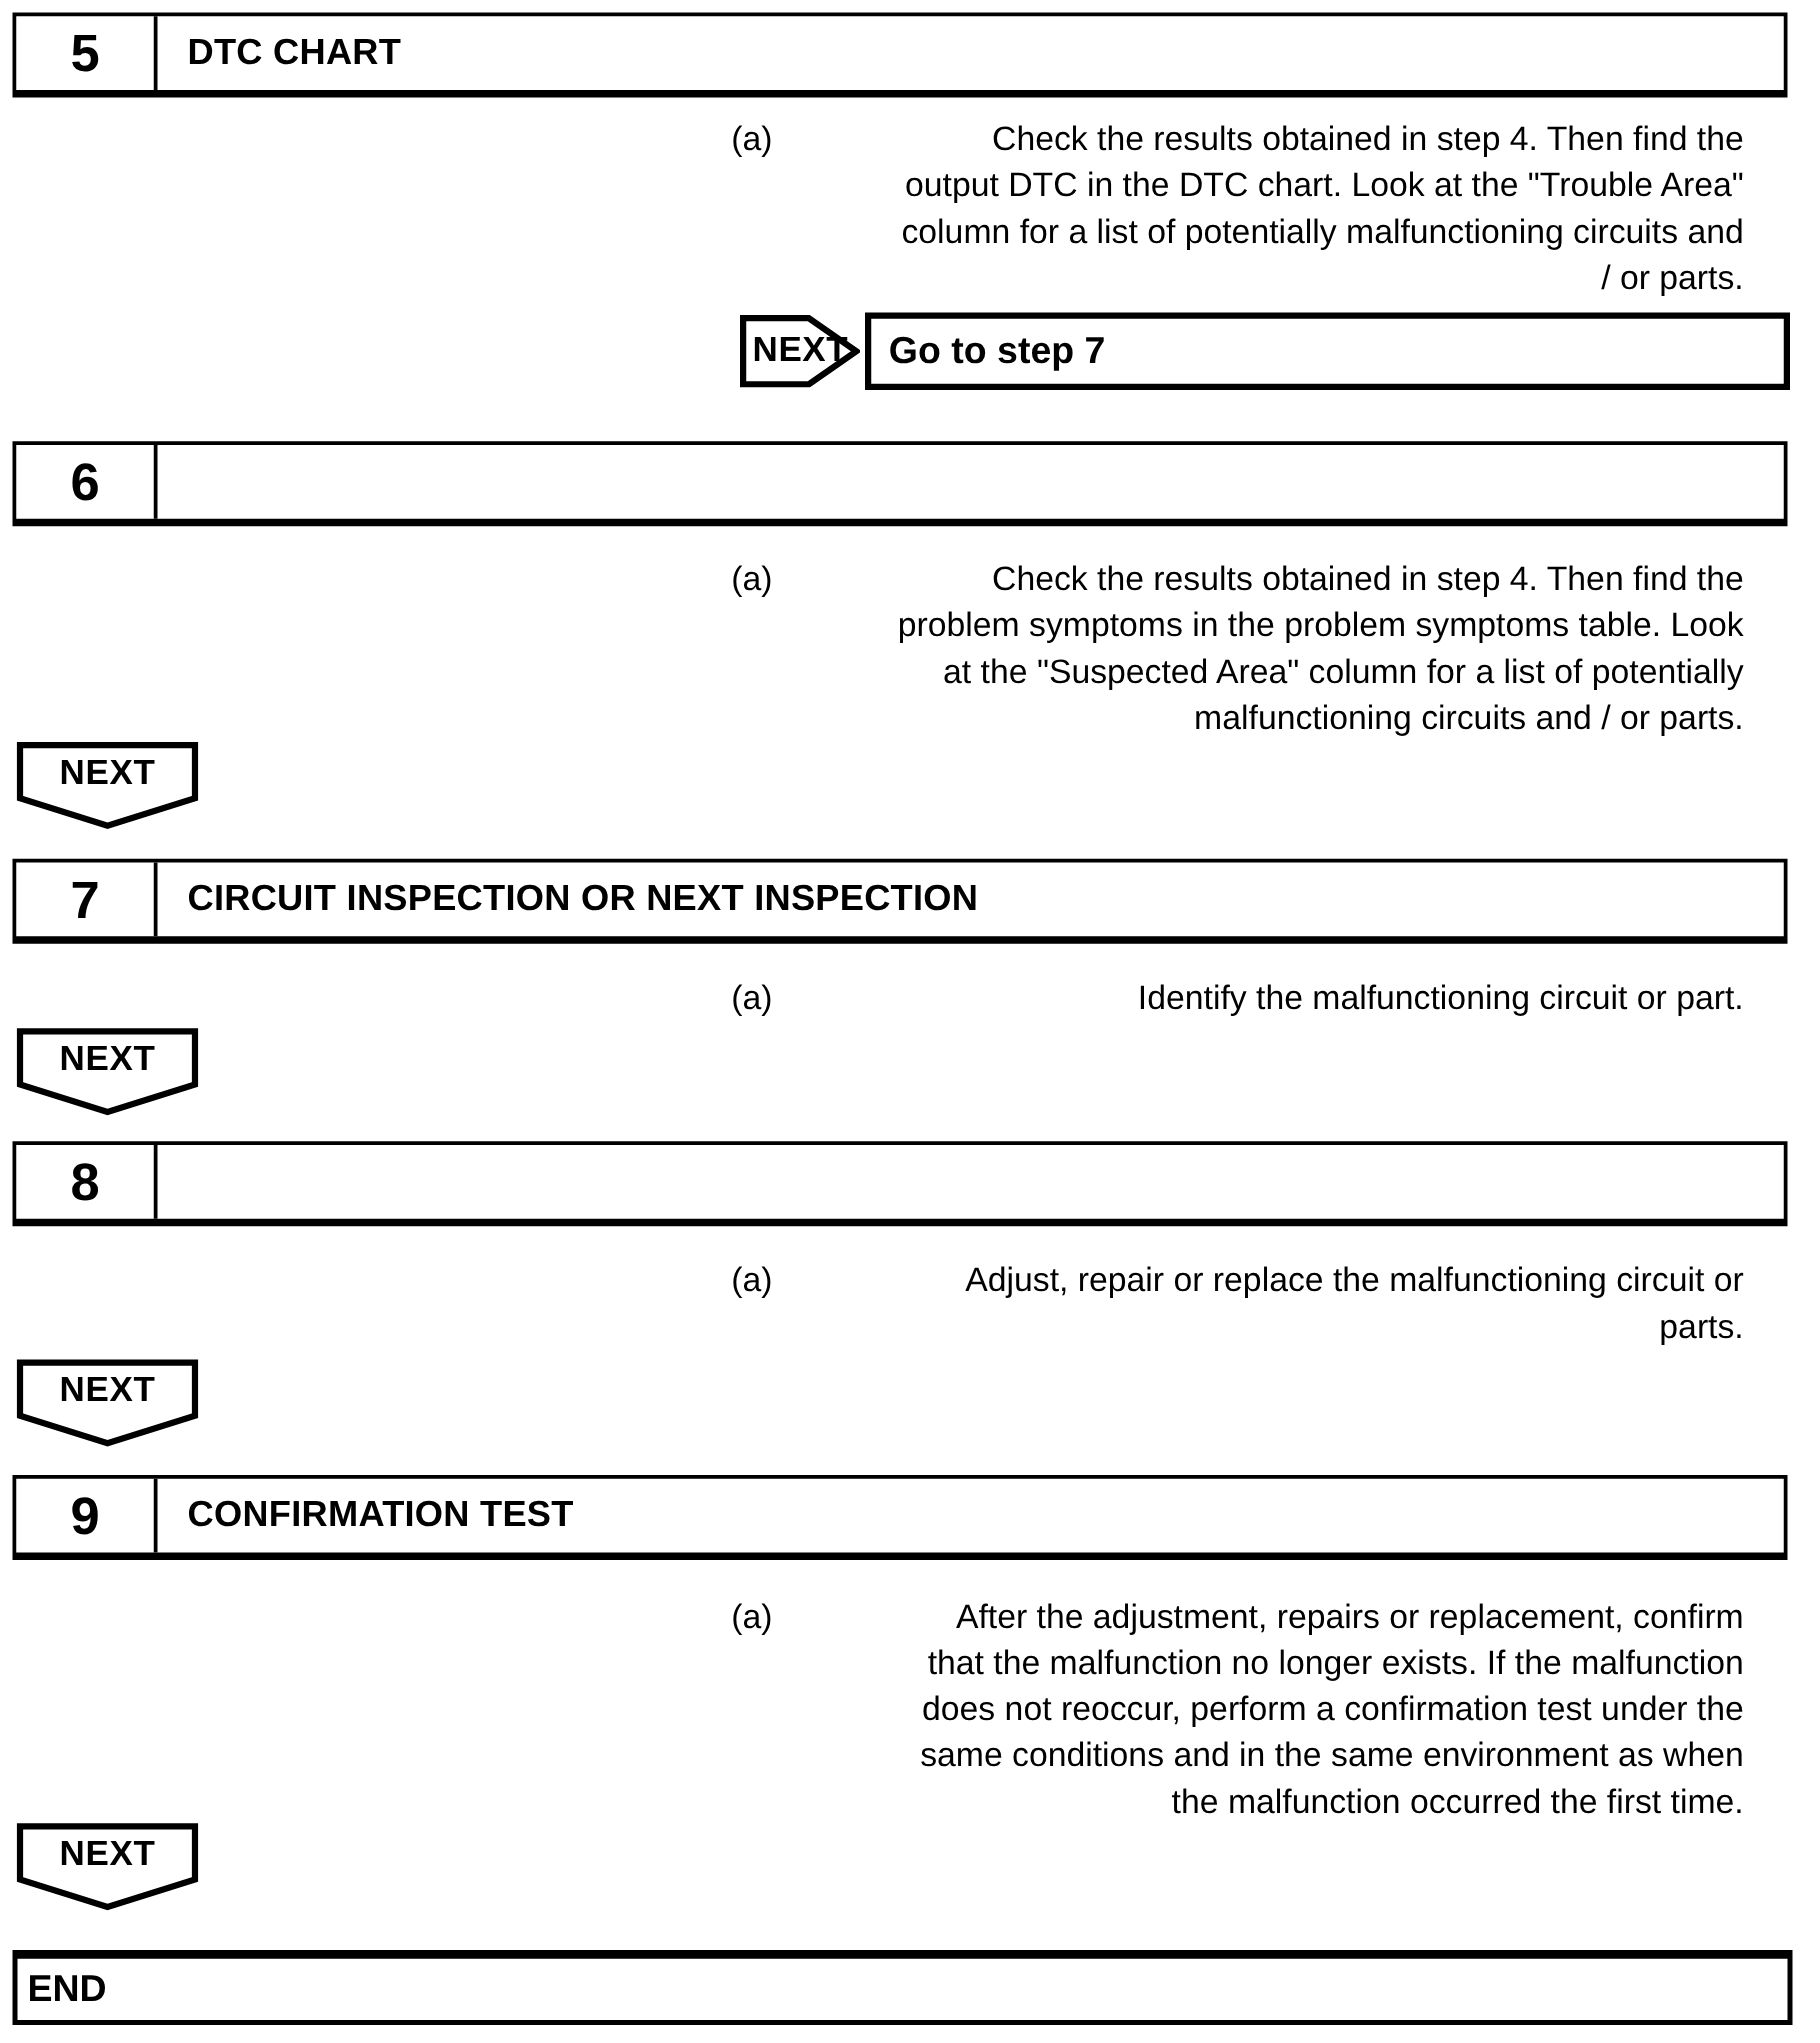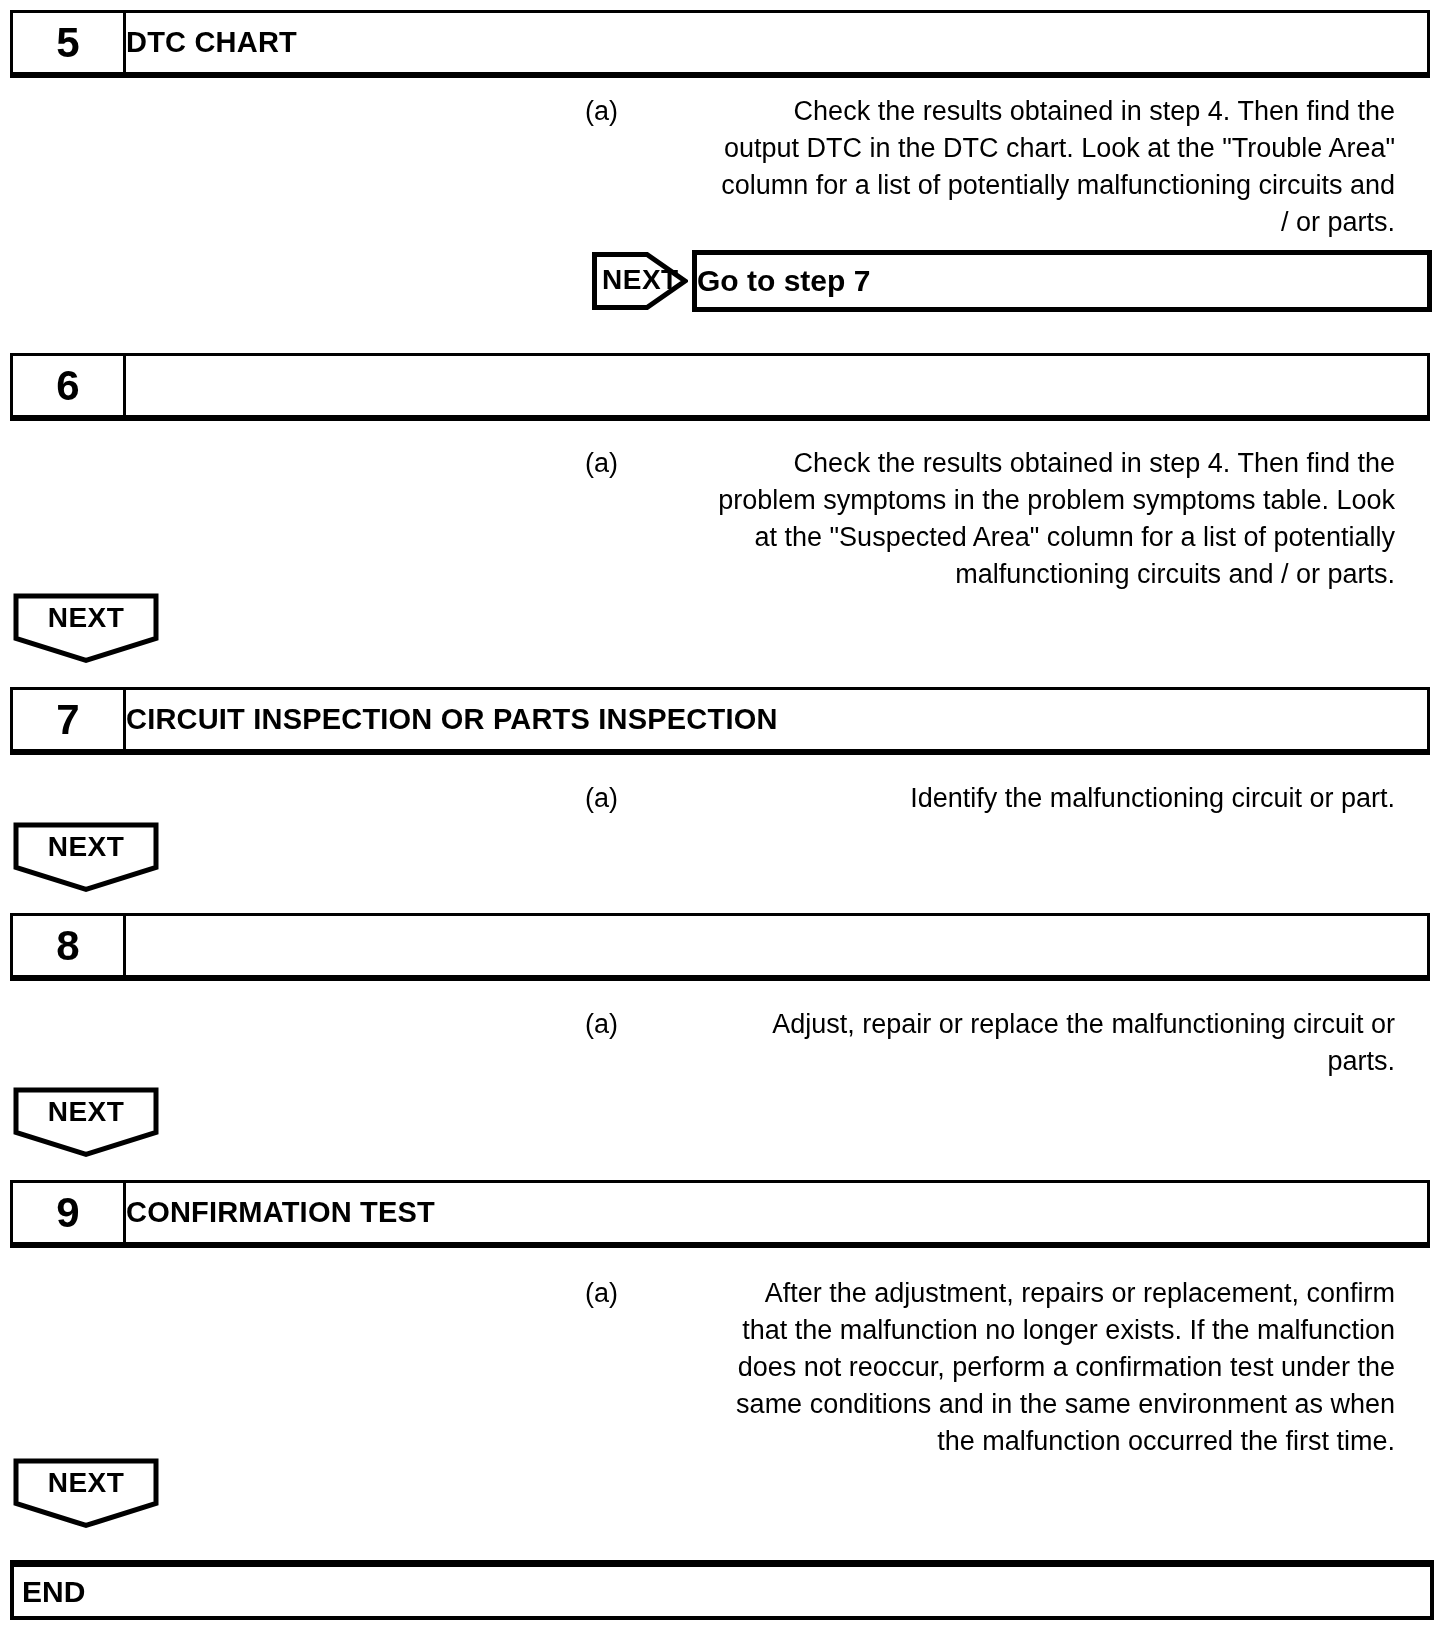--- a/index.html
+++ b/index.html
@@ -20,21 +20,21 @@
     display:flex;align-items:stretch;background:#fff;
   }
   .step-number{
     width:110px;flex:0 0 110px;
     border-right:3px solid #000;
     display:flex;align-items:center;justify-content:center;
     font-size:42px;font-weight:bold;line-height:1;
   }
   .step-title{
     flex:1;display:flex;align-items:center;
-    padding-left:0;
+    padding-left:24px;
     font-size:29px;font-weight:bold;letter-spacing:0.2px;
     white-space:nowrap;overflow:hidden;
   }
 
   
   .step-body{
     position:absolute;left:585px;width:810px;
     display:flex;align-items:flex-start;
     font-size:27px;line-height:37px;
   }
@@ -47,21 +47,21 @@
   }
   .next-right svg{position:absolute;left:0;top:0;}
   .next-right .next-label{
     position:absolute;left:10px;top:0;height:56px;
     display:flex;align-items:center;
     font-size:28px;font-weight:bold;letter-spacing:0.5px;
   }
   .goto-box{
     position:absolute;left:692px;top:250px;width:740px;height:62px;
     border:5px solid #000;box-sizing:border-box;background:#fff;
-    display:flex;align-items:center;padding-left:0;
+    display:flex;align-items:center;padding-left:14px;
     font-size:30px;font-weight:bold;
   }
 
   
   .next-down{
     position:absolute;left:13px;width:146px;height:71px;
   }
   .next-down svg{position:absolute;left:0;top:0;}
   .next-down .next-label{
     position:absolute;left:0;top:3px;width:146px;height:44px;
@@ -117,21 +117,21 @@
 
   <div class="next-down" style="top:593px;">
     <svg width="146" height="71" viewBox="0 0 146 71">
       <polygon points="3,3 143,3 143,45.5 73,67.5 3,45.5" fill="#ffffff" stroke="#000000" stroke-width="5" stroke-linejoin="miter"></polygon>
     </svg>
     <span class="next-label">NEXT</span>
   </div>
 
   <div class="step-header" style="top:687px;">
     <div class="step-number">7</div>
-    <div class="step-title">CIRCUIT INSPECTION OR PARTS INSPECTION</div>
+    <div class="step-title">CIRCUIT INSPECTION OR NEXT INSPECTION</div>
   </div>
   <div class="step-body" style="top:780px;">
     <span class="item-label">(a)</span>
     <div class="item-text">Identify the malfunctioning circuit or part.</div>
   </div>
 
   <div class="next-down" style="top:822px;">
     <svg width="146" height="71" viewBox="0 0 146 71">
       <polygon points="3,3 143,3 143,45.5 73,67.5 3,45.5" fill="#ffffff" stroke="#000000" stroke-width="5" stroke-linejoin="miter"></polygon>
     </svg>

